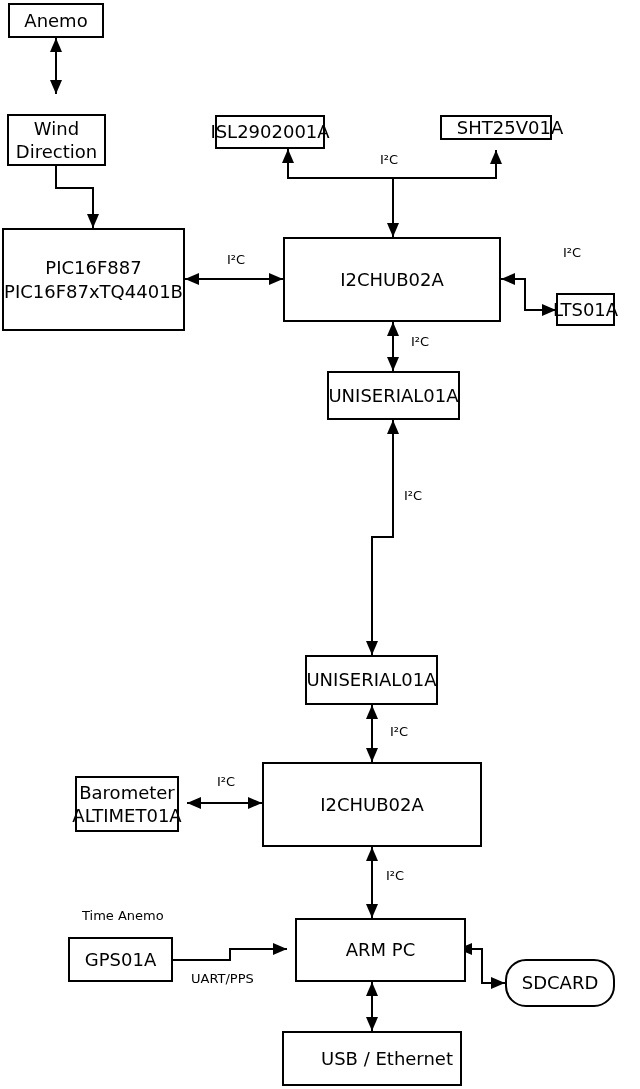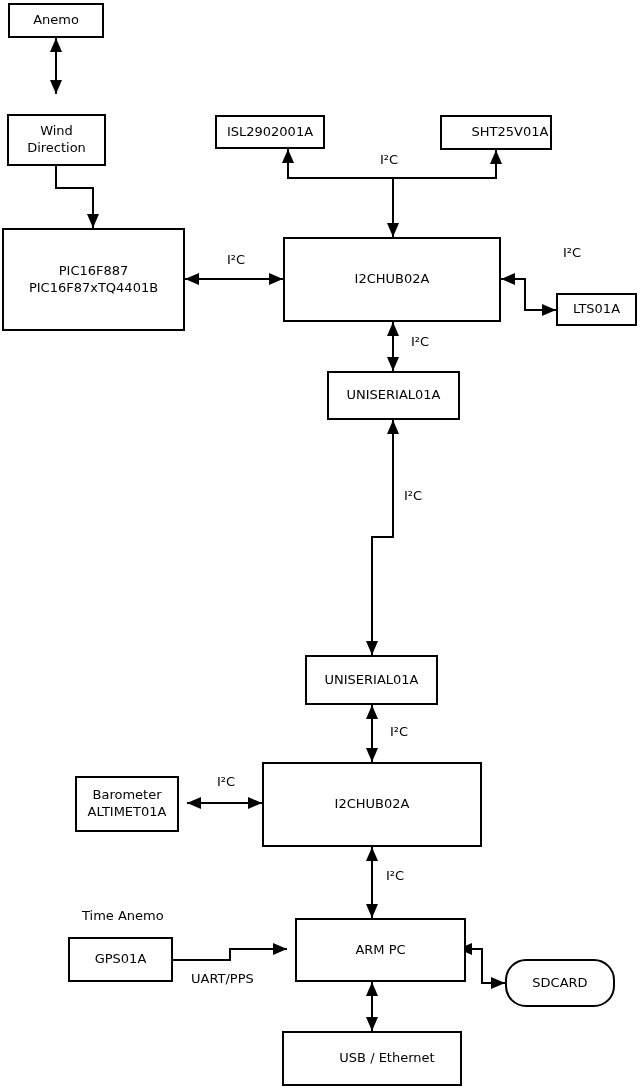--- a/index.html
+++ b/index.html
@@ -26,21 +26,21 @@
   .box {
     position: absolute;
     box-sizing: border-box;
     border: 2px solid #000000;
     background: #ffffff;
     display: flex;
     align-items: center;
     justify-content: center;
     text-align: center;
     white-space: pre-line;
-    font-size: 13px;
+    font-size: 18px;
     line-height: 1.3;
   }
   .lbl {
     position: absolute;
     font-size: 13px;
     line-height: 1.1;
     white-space: nowrap;
   }
 </style>
 </head>
@@ -71,23 +71,23 @@
       <path d="M372,982 V1031" marker-start="url(#arrow)" marker-end="url(#arrow)"></path>
     </g>
   </svg>
 
   <div class="box" style="left:8px;   top:3px;    width:96px;  height:35px;">Anemo</div>
   <div class="box" style="left:7px;   top:94px;   width:99px;  height:52px;margin-top:20px;">Wind
 Direction</div>
   <div class="box" style="left:2px;   top:228px;  width:183px; height:103px;">PIC16F887
 PIC16F87xTQ4401B</div>
   <div class="box" style="left:215px; top:115px;  width:110px; height:34px;">ISL2902001A</div>
-  <div class="box" style="left:440px; top:115px;  width:112px; height:35px;padding-left:28px;">SHT25V01A</div>
+  <div class="box" style="left:440px; top:115px;  width:112px; height:25px;padding-left:28px;">SHT25V01A</div>
   <div class="box" style="left:283px; top:237px;  width:218px; height:85px;">I2CHUB02A</div>
-  <div class="box" style="left:556px; top:293px;  width:81px;  height:33px;">LTS01A</div>
+  <div class="box" style="left:556px; top:293px;  width:59px;  height:33px;">LTS01A</div>
   <div class="box" style="left:327px; top:371px;  width:133px; height:49px;">UNISERIAL01A</div>
   <div class="box" style="left:305px; top:655px;  width:133px; height:50px;">UNISERIAL01A</div>
   <div class="box" style="left:262px; top:762px;  width:220px; height:85px;">I2CHUB02A</div>
   <div class="box" style="left:75px;  top:776px;  width:104px; height:56px;">Barometer
 ALTIMET01A</div>
   <div class="box" style="left:68px;  top:937px;  width:105px; height:45px;">GPS01A</div>
   <div class="box" style="left:295px; top:918px;  width:171px; height:64px;">ARM PC</div>
   <div class="box" style="left:505px; top:959px;  width:110px; height:48px;border-radius:21px;">SDCARD</div>
   <div class="box" style="left:282px; top:1031px; width:180px; height:55px;padding-left:30px;">USB / Ethernet</div>
 

